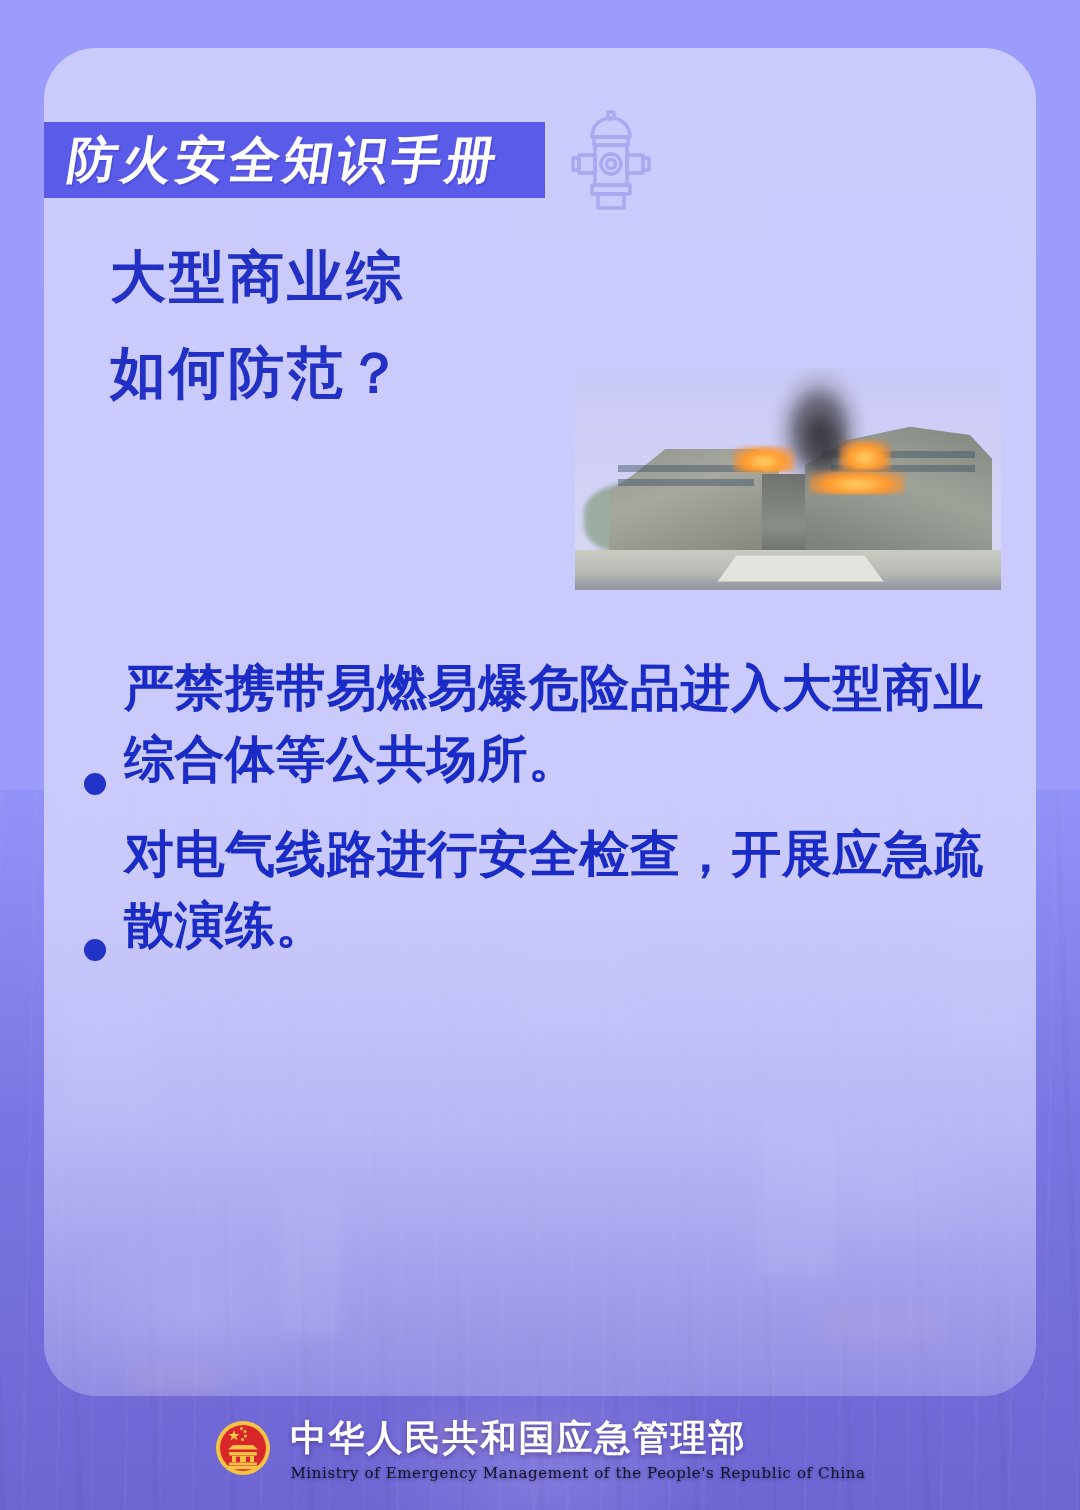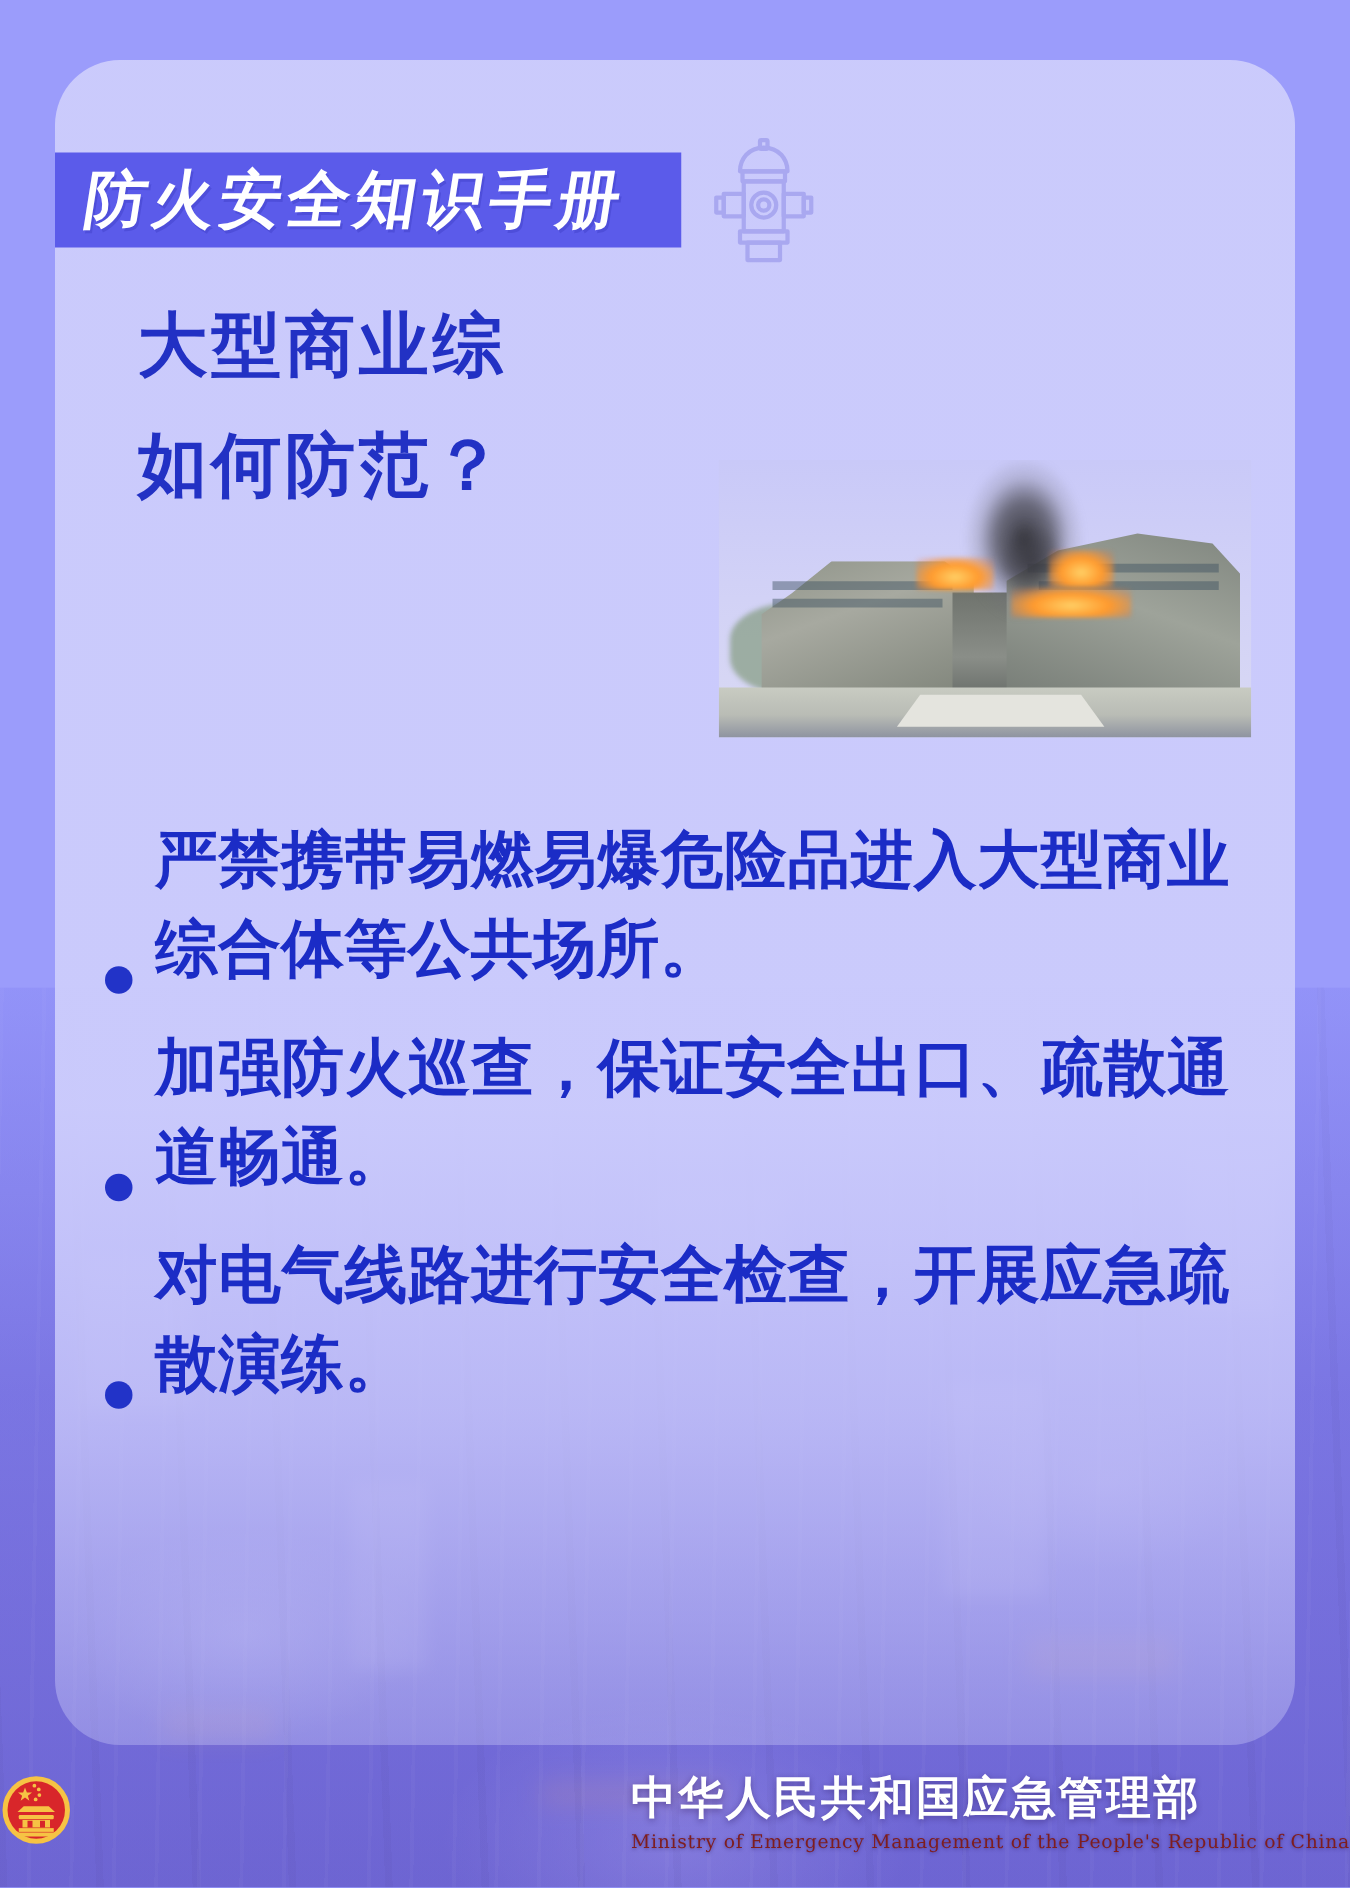--- a/index.html
+++ b/index.html
@@ -245,35 +245,35 @@
 
   
   .footer {
     position: absolute;
     left: 0;
     right: 0;
     bottom: 12px;
     height: 96px;
     display: flex;
     align-items: center;
-    justify-content: space-between;
+    justify-content: center;
   }
   .emblem { flex: 0 0 auto; margin-right: 18px; }
   .footer-texts { text-align: left; }
   .footer-cn {
     color: #ffffff;
     font-size: 36px;
     font-weight: 700;
     letter-spacing: 2px;
     line-height: 1.1;
     text-shadow: 0 2px 5px rgba(40,20,90,0.45);
     white-space: nowrap;
   }
   .footer-en {
-    color: #7f1d1d;
+    color: #0f172a;
     font-size: 15px;
     letter-spacing: 0.6px;
     font-family: "DejaVu Serif", "Liberation Serif", serif;
     margin-top: 7px;
     text-shadow: 0 1px 3px rgba(40,20,90,0.55);
     white-space: nowrap;
   }
 </style>
 </head>
 <body>
@@ -352,24 +352,20 @@
       <div class="plaza"></div>
     </div>
 
     <div class="bullets">
       <div class="bullet-item">
         <span class="dot"></span>
         <span class="bullet-text">严禁携带易燃易爆危险品进入大型商业综合体等公共场所。</span>
       </div>
       <div class="bullet-item">
         <span class="dot"></span>
-        <span class="bullet-text">加强防火巡查，保证安全出口、疏散通道畅通。</span>
-      </div>
-      <div class="bullet-item">
-        <span class="dot"></span>
         <span class="bullet-text">对电气线路进行安全检查，开展应急疏散演练。</span>
       </div>
     </div>
 
   </div>
 
   <div class="footer">
     <div class="emblem">
       <svg width="58" height="58" viewBox="0 0 58 58" aria-hidden="true">
         <circle cx="29" cy="29" r="27" fill="#f6c344"></circle>

